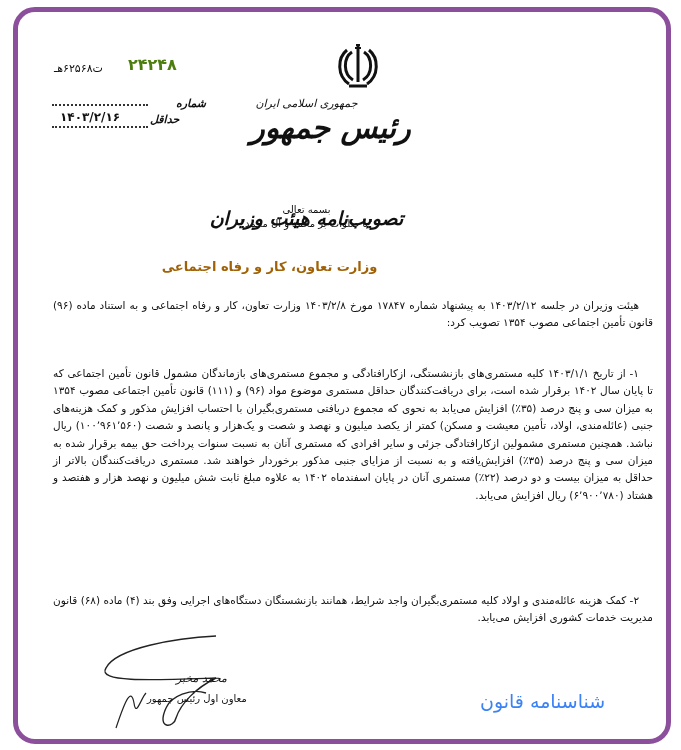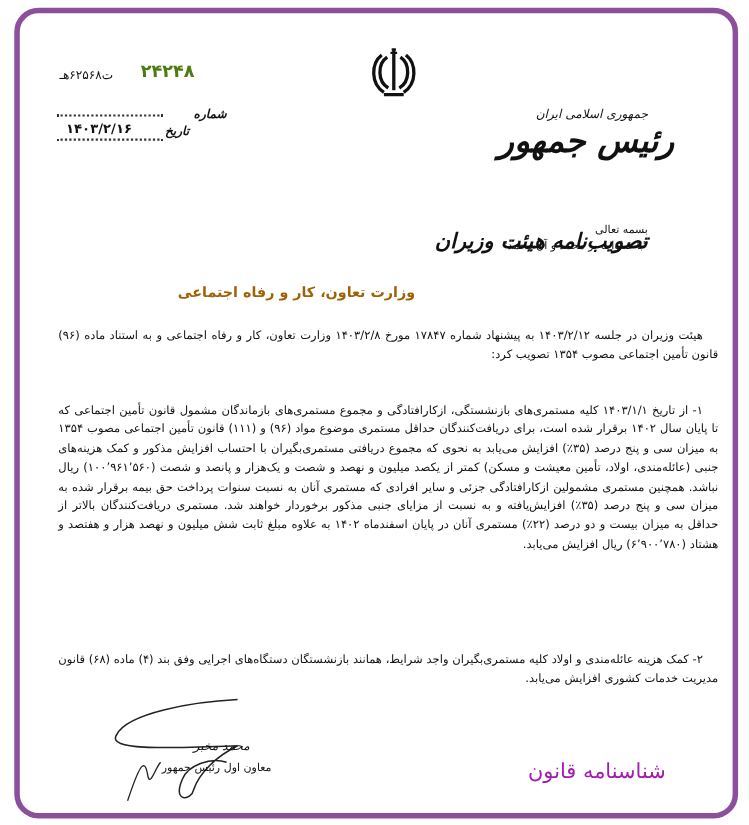--- a/index.html
+++ b/index.html
@@ -1,19 +1,19 @@
 <!DOCTYPE html>
 <html><head>
 <meta charset="utf-8">
 <style>
   html, body { margin:0; padding:0; }
   body { width:681px; height:750px; background:#ffffff; position:relative; overflow:hidden; font-family:"DejaVu Sans", sans-serif; }
   .frame { position:absolute; left:13px; top:7px; width:648px; height:727px; border:5px solid #8c4f9c; border-radius:22px; }
   .emblem { position:absolute; left:335px; top:42px; width:46px; height:48px; }
-  .hdr { position:absolute; left:0; width:589px; direction:rtl; color:#111; }
+  .hdr { position:absolute; left:12px; width:589px; text-align:center; direction:rtl; color:#111; }
   .h-republic { top:97px; font-size:11px; font-family:"DejaVu Serif", serif; font-style:italic; }
   .h-president { top:110px; font-size:30px; font-weight:bold; font-family:"DejaVu Serif", serif; font-style:italic; letter-spacing:-1px;margin-left:24px; }
   .h-approval { top:163px; font-size:19px; font-weight:bold; font-family:"DejaVu Serif", serif; font-style:italic;margin-top:44px; }
   .h-bismillah { top:204px; font-size:10px; }
   .h-salawat { top:218px; font-size:10px; }
   .ministry { position:absolute; top:259px; left:0; width:539px; text-align:center; direction:rtl; font-size:13px; font-weight:bold; color:#a16207; }
   .big-num { position:absolute; left:128px; top:55px; font-size:16px; font-weight:bold; letter-spacing:2px; color:#4d7c0f; }
   .ref-num { position:absolute; left:54px; top:62px; font-size:11px; color:#111; }
   .lbl-number { position:absolute; left:136px; top:97px; font-size:11px; font-style:italic; font-weight:bold; color:#111;margin-left:40px; }
   .lbl-date { position:absolute; left:150px; top:113px; font-size:11px; font-style:italic; font-weight:bold; color:#111; }
@@ -21,21 +21,21 @@
   .dots2 { position:absolute; left:52px; top:126px; width:96px; border-bottom:2px dotted #333; }
   .date-val { position:absolute; left:60px; top:110px; font-size:12px; font-weight:bold; color:#111; }
   .body-text { position:absolute; left:53px; width:600px; direction:rtl; text-align:justify; font-size:10.5px; line-height:17.4px; color:#111; }
   .p-intro { top:297px; }
   .p-1 { top:365px; }
   .p-2 { top:592px; }
   .para { margin:0; text-indent:14px; text-align-last:right; }
   .sig-name { position:absolute; left:176px; top:672px; font-size:11px; font-style:italic; color:#111; direction:rtl; }
   .sig-title { position:absolute; left:147px; top:693px; font-size:10px; color:#111; direction:rtl; }
   .signature { position:absolute; left:96px; top:628px; width:180px; height:105px; }
-  .watermark { position:absolute; left:480px; top:690px; font-size:19px; color:#a21caf; direction:rtl; }
+  .watermark { position:absolute; left:480px; top:690px; font-size:19px; color:#3b82f6; direction:rtl; }
 </style>
 </head>
 <body>
 
 <div class="frame"></div>
 
 <svg class="emblem" viewBox="0 0 46 48">
   <path d="M23 2 L23 40" stroke="#111" stroke-width="3"></path>
   <path d="M20 6 L26 6 M21 3 L25 3" stroke="#111" stroke-width="2"></path>
   <path d="M17 10 C8 16 8 32 18 38" fill="none" stroke="#111" stroke-width="3"></path>
@@ -48,21 +48,21 @@
 <div class="hdr h-republic">جمهوری اسلامی ایران</div>
 <div class="hdr h-president">رئیس جمهور</div>
 <div class="hdr h-approval">تصویب‌نامه هیئت وزیران</div>
 <div class="hdr h-bismillah">بسمه تعالی</div>
 <div class="hdr h-salawat">"با صلوات بر محمد و آل محمد"</div>
 
 <div class="big-num">۲۴۲۴۸</div>
 <div class="ref-num">ت۶۲۵۶۸هـ</div>
 <div class="lbl-number">شماره</div>
 <div class="dots1"></div>
-<div class="lbl-date">تاریخ</div>
+<div class="lbl-date">حداقل</div>
 <div class="date-val">۱۴۰۳/۲/۱۶</div>
 <div class="dots2"></div>
 
 <div class="ministry">وزارت تعاون، کار و رفاه اجتماعی</div>
 
 <div class="body-text p-intro">
   <p class="para">هیئت وزیران در جلسه ۱۴۰۳/۲/۱۲ به پیشنهاد شماره ۱۷۸۴۷ مورخ ۱۴۰۳/۲/۸ وزارت تعاون، کار و رفاه اجتماعی و به استناد ماده (۹۶) قانون تأمین اجتماعی مصوب ۱۳۵۴ تصویب کرد:</p>
 </div>
 <div class="body-text p-1">
   <p class="para">۱- از تاریخ ۱۴۰۳/۱/۱ کلیه مستمری‌های بازنشستگی، ازکارافتادگی و مجموع مستمری‌های بازماندگان مشمول قانون تأمین اجتماعی که تا پایان سال ۱۴۰۲ برقرار شده است، برای دریافت‌کنندگان حداقل مستمری موضوع مواد (۹۶) و (۱۱۱) قانون تأمین اجتماعی مصوب ۱۳۵۴ به میزان سی و پنج درصد (۳۵٪) افزایش می‌یابد به نحوی که مجموع دریافتی مستمری‌بگیران با احتساب افزایش مذکور و کمک هزینه‌های جنبی (عائله‌مندی، اولاد، تأمین معیشت و مسکن) کمتر از یکصد میلیون و نهصد و شصت و یک‌هزار و پانصد و شصت (۱۰۰٬۹۶۱٬۵۶۰) ریال نباشد. همچنین مستمری مشمولین ازکارافتادگی جزئی و سایر افرادی که مستمری آنان به نسبت سنوات پرداخت حق بیمه برقرار شده به میزان سی و پنج درصد (۳۵٪) افزایش‌یافته و به نسبت از مزایای جنبی مذکور برخوردار خواهند شد. مستمری دریافت‌کنندگان بالاتر از حداقل به میزان بیست و دو درصد (۲۲٪) مستمری آنان در پایان اسفندماه ۱۴۰۲ به علاوه مبلغ ثابت شش میلیون و نهصد هزار و هفتصد و هشتاد (۶٬۹۰۰٬۷۸۰) ریال افزایش می‌یابد.</p>

